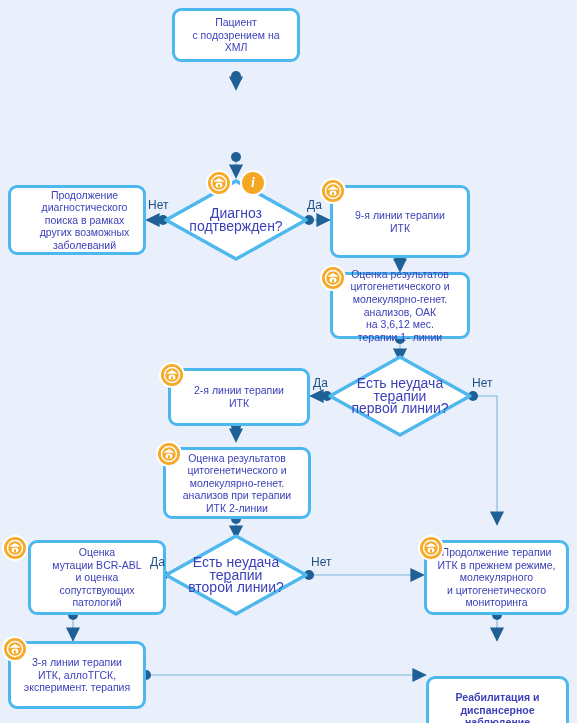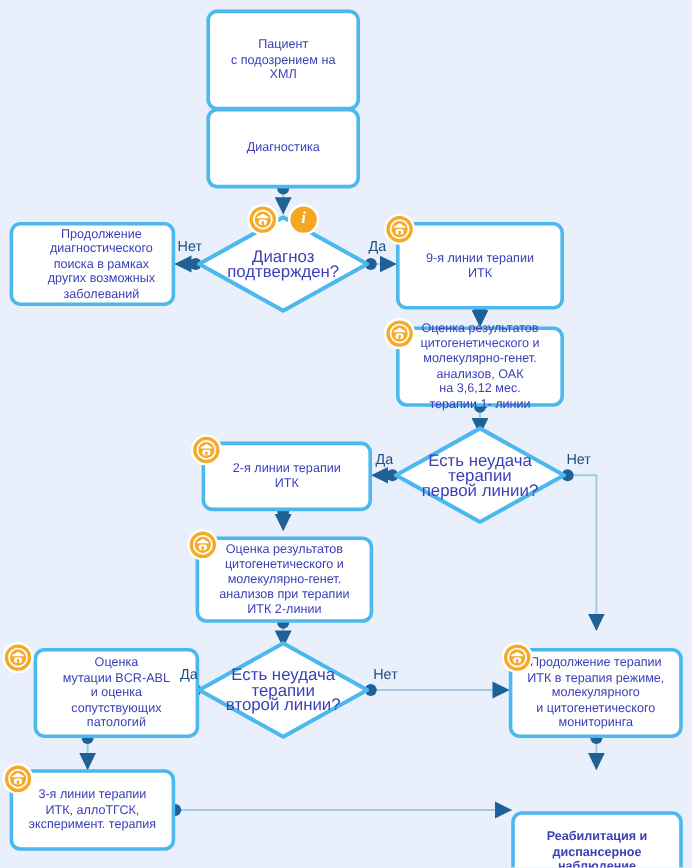--- a/index.html
+++ b/index.html
@@ -121,28 +121,25 @@
       <circle cx="236" cy="426" r="5"></circle>
       <circle cx="236" cy="519" r="5"></circle>
       <circle cx="163" cy="575" r="5"></circle>
       <circle cx="309" cy="575" r="5"></circle>
       <circle cx="73" cy="615" r="5"></circle>
       <circle cx="146" cy="675" r="5"></circle>
       <circle cx="497" cy="615" r="5"></circle>
     </g>
   </svg>
 
-  <div class="node" style="left:172px;top:8px;width:128px;height:84px;">
+  <div class="node" style="left:172px;top:8px;width:128px;height:54px;">
     <span>Пациент
 с подозрением на ХМЛ</span>
   </div>
 
-  <div class="node" style="left:172px;top:90px;width:128px;height:67px;">
-    <span>Диагностика</span>
-  </div>
 
   <div class="diamond" style="left:163px;top:178px;width:146px;height:84px;">
     <svg width="146" height="84" viewBox="0 0 146 84">
       <polygon points="73,3 143,42 73,81 3,42" fill="#ffffff" stroke="#4db8ee" stroke-width="3.4" stroke-linejoin="round"></polygon>
     </svg>
     <div class="dlabel">Диагноз подтвержден?</div>
   </div>
 
   <div class="node" style="left:8px;top:185px;width:138px;height:70px;padding-left:20px;">
     <span>Продолжение
@@ -200,21 +197,21 @@
   <div class="node" style="left:8px;top:540px;width:138px;height:75px;margin-left:20px;">
     <span>Оценка
 мутации BCR-ABL
 и оценка
 сопутствующих
 патологий</span>
   </div>
 
   <div class="node" style="left:424px;top:540px;width:145px;height:75px;">
     <span>Продолжение терапии
-ИТК в терапия режиме,
+ИТК в прежнем режиме,
 молекулярного
 и цитогенетического
 мониторинга</span>
   </div>
 
   <div class="node" style="left:8px;top:641px;width:138px;height:68px;">
     <span>3-я линии терапии
 ИТК, аллоТГСК,
 эксперимент. терапия</span>
   </div>

